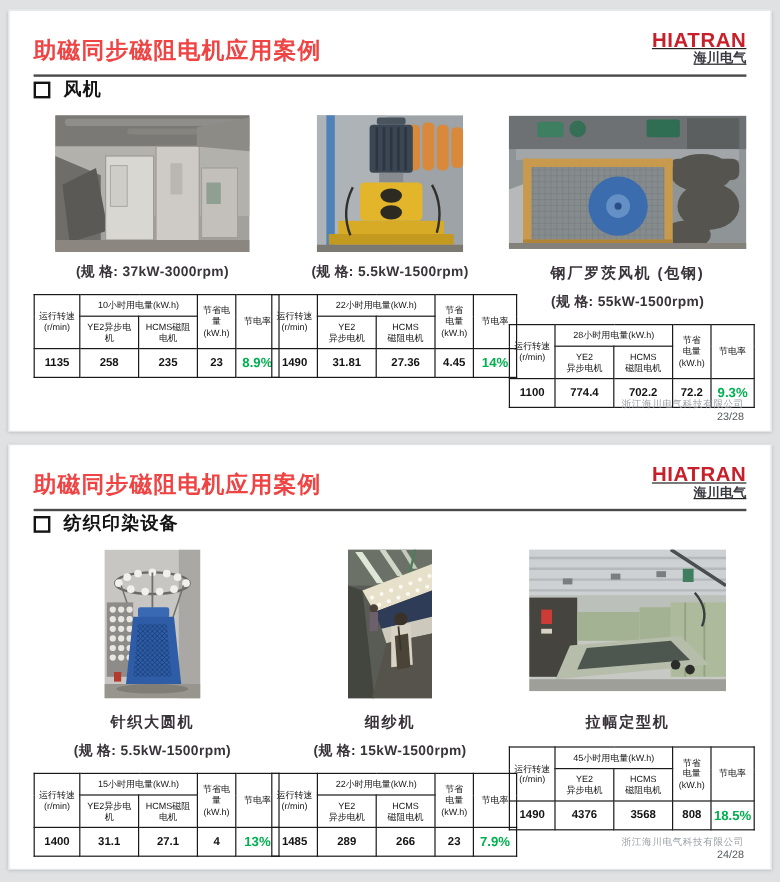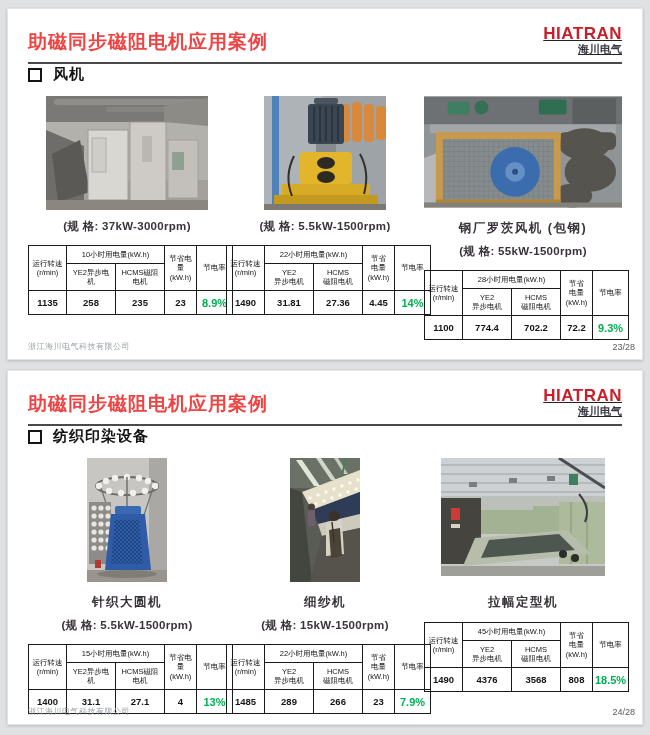--- a/index.html
+++ b/index.html
@@ -78,22 +78,22 @@
   td.v{
     height:21px;font-size:9.5px;font-weight:bold;color:#141414;
   }
   td.v.rate{font-size:11px;color:#00B050;}
   col.c-speed{width:38px;}
   col.c-ye2{width:49px;}
   col.c-hcms{width:49px;}
   col.c-saving{width:32px;}
   col.c-rate{width:36px;}
   .foot{
-    position:absolute;left:20px;right:7px;bottom:7px;
-    display:flex;justify-content:space-between;align-items:flex-end;
+    position:absolute;left:20px;right:22px;bottom:7px;
+    display:flex;justify-content:space-between;align-items:flex-end;flex-direction:column;
   }
   .company{font-size:8px;color:#9aa0a6;letter-spacing:.5px;}
   .pagenum{font-size:9px;color:#55595e;margin-left:29px;}
 </style>
 </head>
 <body>
 
 <div class="slide s1">
   <div class="hdr">
     <div class="title">助磁同步磁阻电机应用案例</div>

